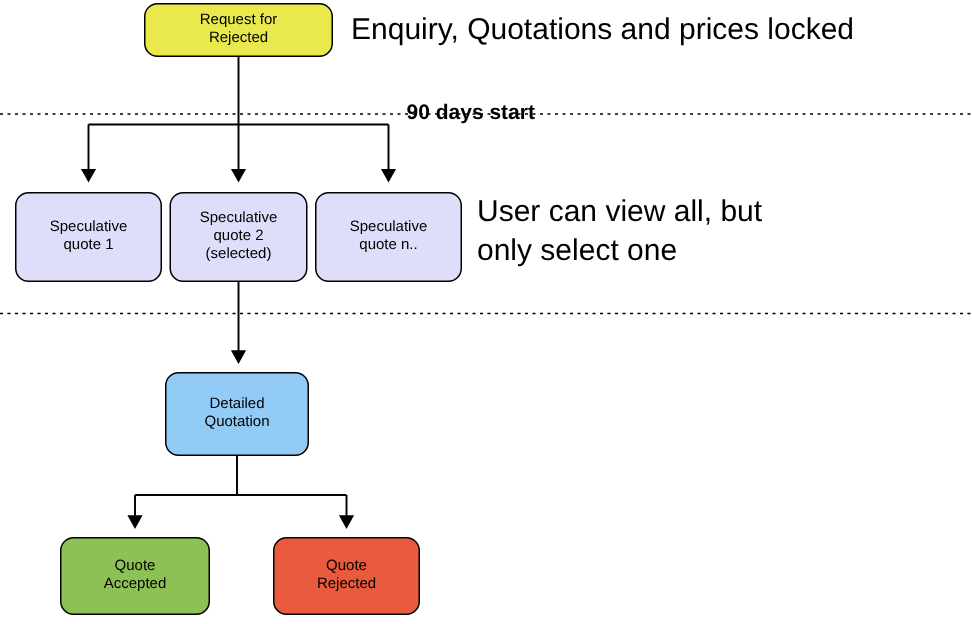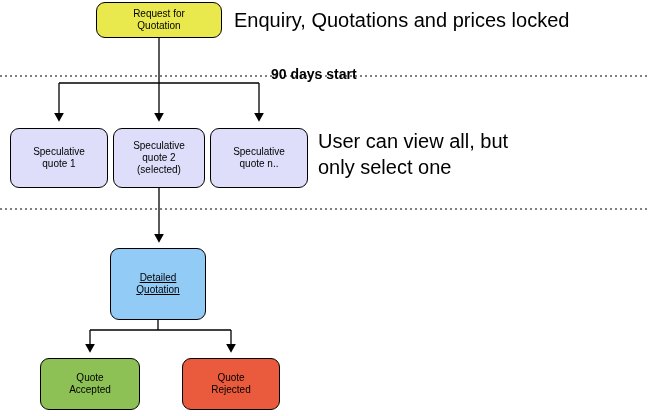--- a/index.html
+++ b/index.html
@@ -93,40 +93,40 @@
     <g stroke="#000000" stroke-width="1.3" fill="none">
       <line x1="158" y1="304" x2="158" y2="330"></line>
       <line x1="90" y1="330" x2="231" y2="330"></line>
       <line x1="90" y1="330" x2="90" y2="348" marker-end="url(#arrowhead)"></line>
       <line x1="231" y1="330" x2="231" y2="348" marker-end="url(#arrowhead)"></line>
     </g>
   </svg>
 
   <div class="node" style="left:96px; top:2px; width:126px; height:36px; background:#e9e94d;">
     <span>Request for
-Quotation</span>
+Rejected</span>
   </div>
 
   <div class="node" style="left:10px; top:128px; width:98px; height:60px; background:#dedefa;">
     <span>Speculative
 quote 1</span>
   </div>
 
   <div class="node" style="left:113px; top:128px; width:92px; height:60px; background:#dedefa;">
     <span>Speculative
 quote 2
 (selected)</span>
   </div>
 
   <div class="node" style="left:210px; top:128px; width:98px; height:60px; background:#dedefa;">
     <span>Speculative
 quote n..</span>
   </div>
 
-  <div class="node" style="left:110px; top:248px; width:96px; height:72px; background:#93cbf7;text-decoration:underline;">
+  <div class="node" style="left:110px; top:248px; width:96px; height:56px; background:#93cbf7;">
     <span>Detailed
 Quotation</span>
   </div>
 
   <div class="node" style="left:40px; top:358px; width:100px; height:52px; background:#8dc155;">
     <span>Quote
 Accepted</span>
   </div>
 
   <div class="node" style="left:182px; top:358px; width:98px; height:52px; background:#ea5a3c;">

